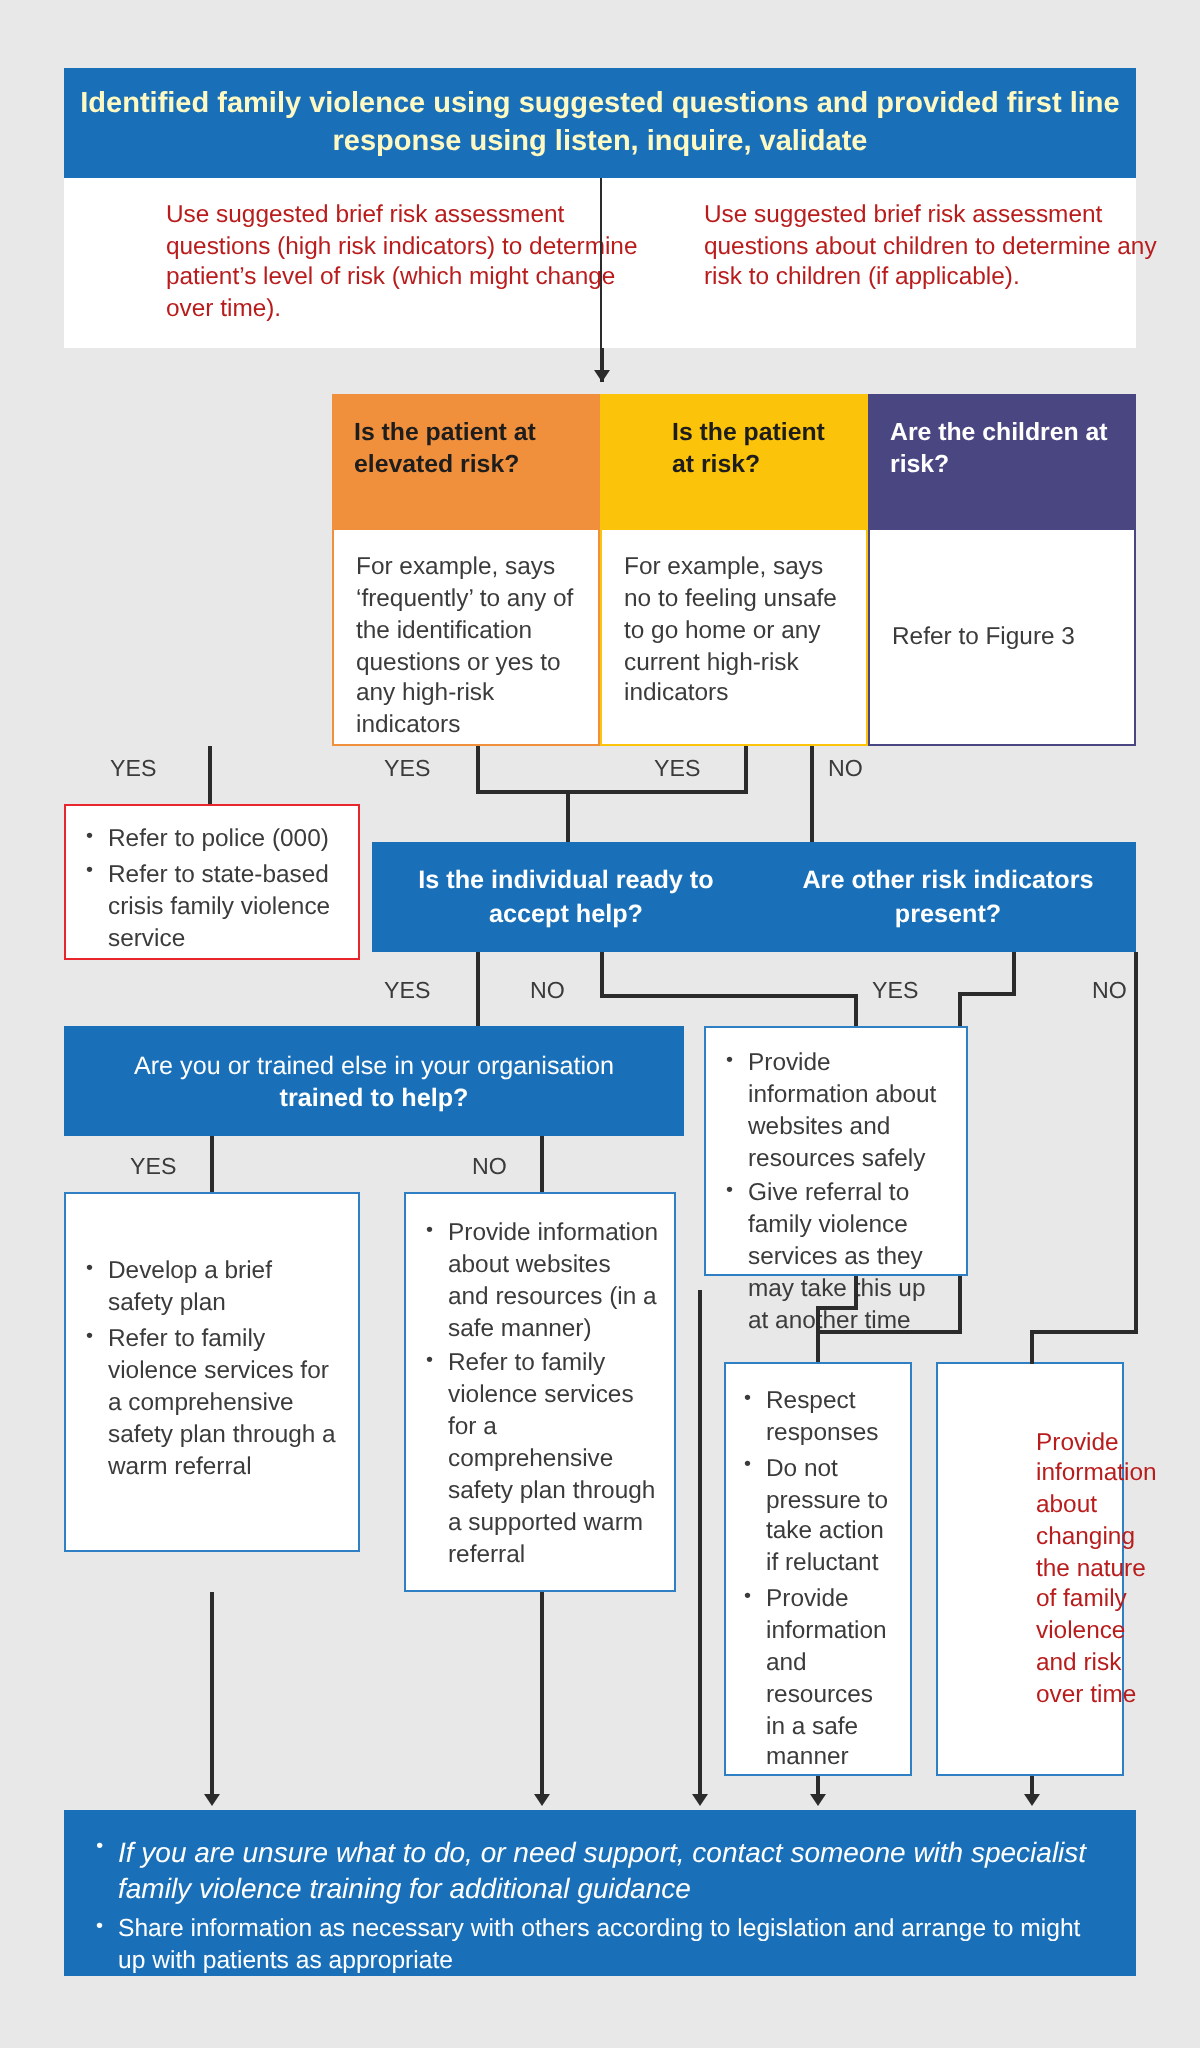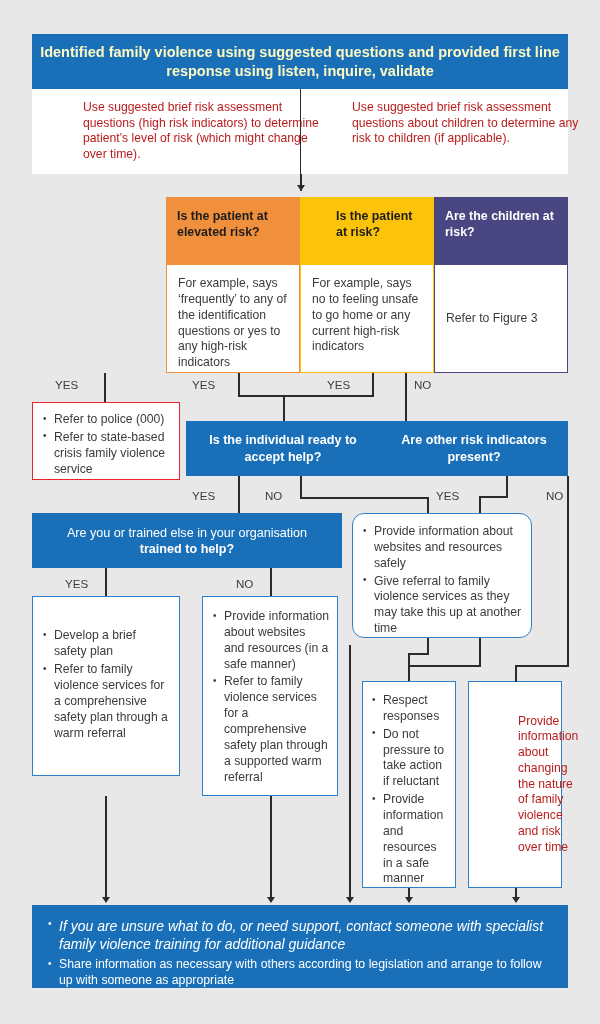--- a/index.html
+++ b/index.html
@@ -163,21 +163,21 @@
 
   <div class="ln v" style="left:567px; top:476px; height:190px;"></div>
 
   <div class="box blue-proc semi" style="left:32px; top:513px; width:310px; height:55px; display:block; padding-top:12px;">
     <div style="text-align:center;">
       <span>Are you or trained else in your organisation </span><br>
       <b>trained to help?</b>
     </div>
   </div>
 
-  <div class="box outline-blue" style="left:352px; top:513px; width:180px; height:125px; padding:10px 9px 0 10px;border-radius:12px;">
+  <div class="box outline-blue" style="left:352px; top:513px; width:132px; height:125px; padding:10px 9px 0 10px;">
     <ul class="bl">
       <li>Provide information about websites and resources safely</li>
       <li>Give referral to family violence services as they may take this up at another time</li>
     </ul>
   </div>
 
   <div class="edge-lbl" style="left:65px; top:578px;">YES</div>
   <div class="edge-lbl" style="left:236px; top:578px;">NO</div>
 
   <div class="ln v" style="left:105px; top:568px; height:28px;"></div>
@@ -231,17 +231,17 @@
   <div class="arrow-dn" style="left:404.5px; top:897px;"></div>
 
   <div class="ln v" style="left:515px; top:888px; height:13px;"></div>
   <div class="arrow-dn" style="left:511.5px; top:897px;"></div>
 
   <div class="ln v" style="left:27px; top:480px; height:0px;"></div>
 
   <div class="box" style="left:32px; top:905px; width:536px; height:83px; background:#1a70b8; padding:12px 16px 0 16px;">
     <ul class="bl white">
       <li style="font-size:14px; margin-bottom:4px;font-style:italic;">If you are unsure what to do, or need support, contact someone with specialist family violence training for additional guidance</li>
-      <li style="font-size:12.3px;">Share information as necessary with others according to legislation and arrange to follow up with someone as appropriate</li>
+      <li style="font-size:12.3px;">Share information as necessary with others according to legislation and arrange to might up with patients as appropriate</li>
     </ul>
   </div>
 
 </div>
 
 </body></html>

